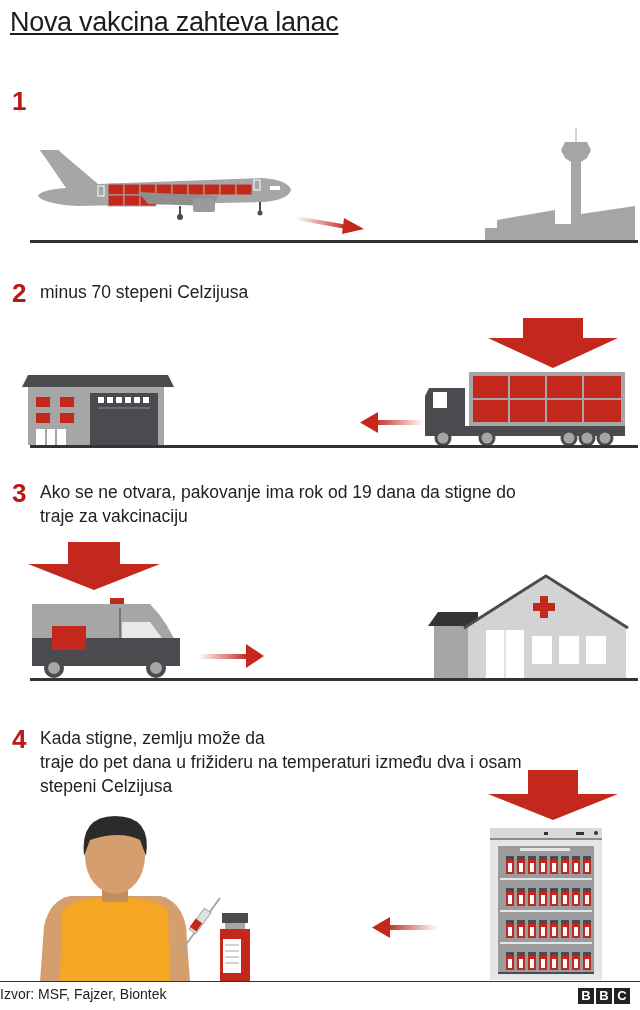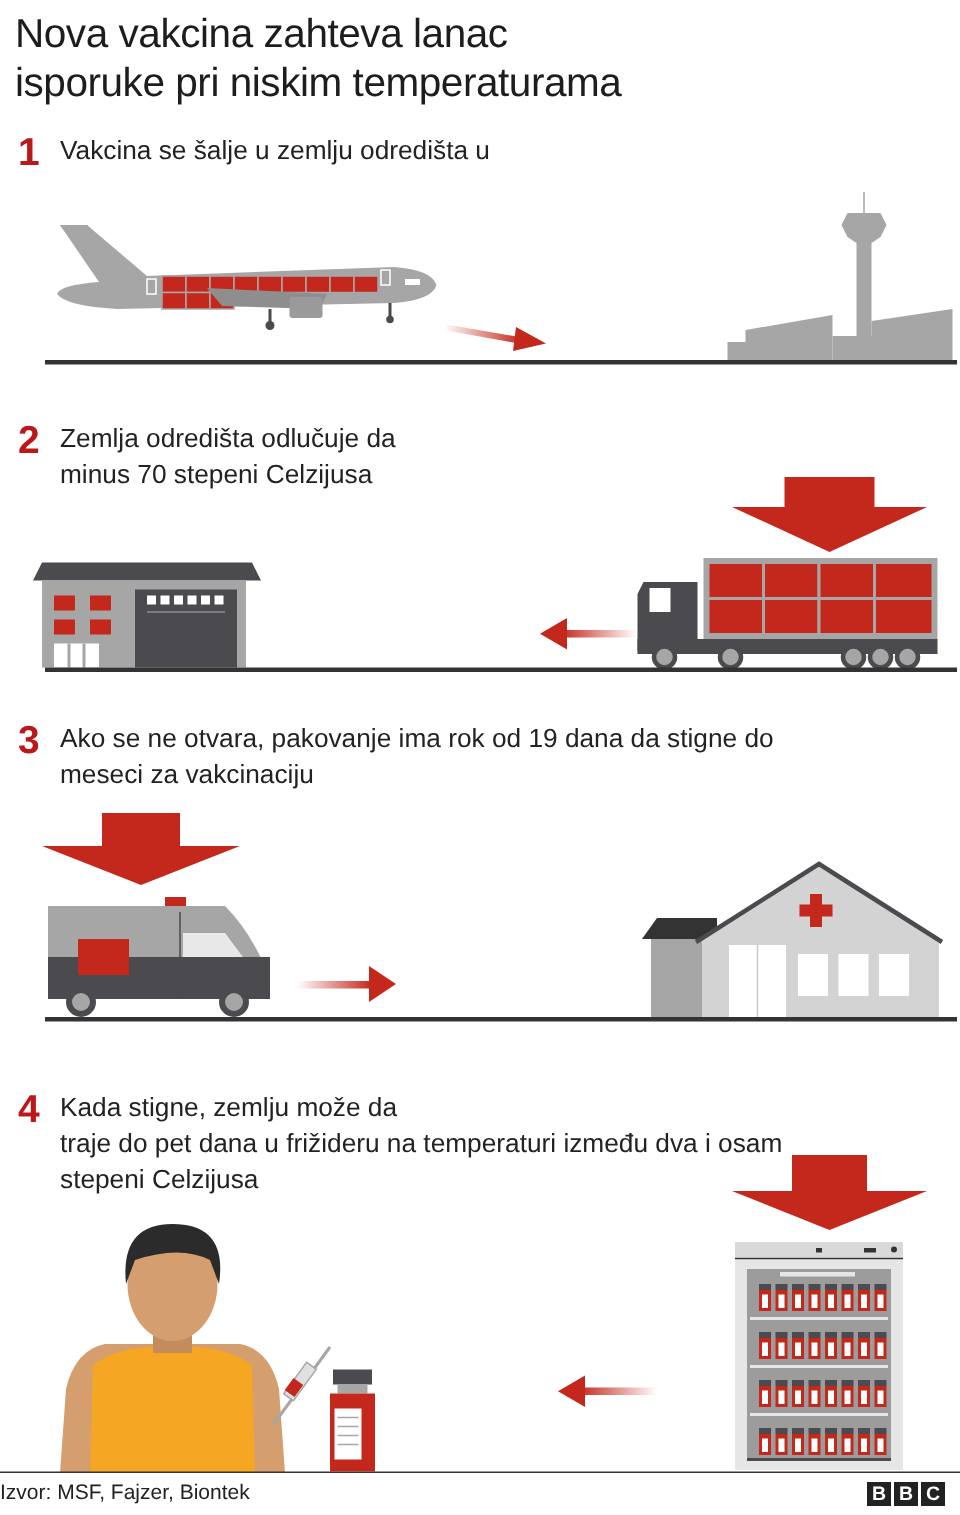--- a/index.html
+++ b/index.html
@@ -1,44 +1,42 @@
 <!DOCTYPE html>
 <html><head>
 <meta charset="utf-8">
 <style>
   html, body { margin: 0; padding: 0; background: #ffffff; }
   body { width: 640px; height: 1010px; position: relative; overflow: hidden;
          font-family: "Liberation Sans", "DejaVu Sans", sans-serif; color: #222; }
   .title { position: absolute; left: 10px; top: 6px; font-size: 27px; line-height: 33px;
            color: #1d1d1d; letter-spacing: -0.3px; }
-  .title div { white-space: nowrap; }
+  .title div { white-space: nowrap; text-decoration: underline; }
   .step { position: absolute; left: 12px; }
   .step-num { position: absolute; left: 0; top: 0; color: #bb1919; font-weight: bold; font-size: 26px; line-height: 26px; }
   .step-text { position: absolute; left: 28px; top: 0; font-size: 17.5px; line-height: 24px; color: #222; white-space: nowrap; }
   .step-text div { white-space: nowrap; }
   .ground { position: absolute; height: 3px; background: #333; }
   svg { position: absolute; overflow: visible; }
   .footer-src { position: absolute; left: 0; top: 986px; font-size: 14px; color: #222; }
   .footer-line { position: absolute; left: 0; right: 0; top: 981px; height: 1px; background: #333; }
   .bbc { position: absolute; right: 10px; top: 988px; display: flex; gap: 2px; }
   .bbc span { display: inline-block; width: 16px; height: 16px; background: #222; color: #fff;
               font-weight: bold; font-size: 13px; line-height: 16px; text-align: center; }
 </style>
 </head>
 <body>
 
 <div class="title">
   <div>Nova vakcina zahteva lanac</div>
-  <div>isporuke pri niskim temperaturama</div>
 </div>
 
 <div class="step" style="top:88px;">
   <div class="step-num">1</div>
   <div class="step-text">
-    <div>Vakcina se šalje u zemlju odredišta u</div>
   </div>
 </div>
 
 <svg style="left:38px;top:150px;" width="260" height="72" viewBox="0 0 260 72">
   <path d="M2,0 L20,0 L50,36 L30,36 Z" fill="#4a4a4f"></path>
   <path d="M2,0 L20,0 L60,34 L225,28 Q250,30 253,40 Q250,50 225,52 L40,56 Q6,54 0,46 Q2,40 28,38 Z" fill="#a6a6a6"></path>
   <g fill="#c4281c" stroke="#a6a6a6" stroke-width="1">
     <rect x="70" y="34" width="16" height="11"></rect>
       <rect x="86" y="34" width="16" height="11"></rect>
       <rect x="102" y="34" width="16" height="11"></rect>
@@ -76,21 +74,20 @@
   <line x1="91" y1="0" x2="91" y2="14" stroke="#a6a6a6" stroke-width="1"></line>
   <path d="M80,14 L102,14 L106,22 L102,30 L96,34 L96,100 L86,100 L86,34 L80,30 L76,22 Z" fill="#a6a6a6"></path>
   <path d="M12,92 L70,82 L70,114 L0,114 L0,100 L12,100 Z" fill="#a6a6a6"></path>
   <path d="M96,86 L150,78 L150,114 L70,114 L70,96 L96,96 Z" fill="#a6a6a6"></path>
 </svg>
 <div class="ground" style="left:30px;width:608px;top:240px;"></div>
 
 <div class="step" style="top:280px;">
   <div class="step-num">2</div>
   <div class="step-text">
-    <div>Zemlja odredišta odlučuje da</div>
     <div>minus 70 stepeni Celzijusa</div>
   </div>
 </div>
 
 <svg style="left:22px;top:375px;" width="155" height="70" viewBox="0 0 155 70">
   <path d="M6,0 L146,0 L152,12 L0,12 Z" fill="#4a4a4f"></path>
   <rect x="6" y="12" width="136" height="58" fill="#a6a6a6"></rect>
   <rect x="68" y="18" width="68" height="52" fill="#4a4a4f"></rect>
   <g fill="#fff">
     <rect x="76" y="22" width="6" height="6"></rect>
@@ -147,21 +144,21 @@
       <circle cx="162" cy="66" r="7"></circle>
       <circle cx="180" cy="66" r="7"></circle>
   </g>
 </svg>
 <div class="ground" style="left:30px;width:608px;top:445px;"></div>
 
 <div class="step" style="top:480px;">
   <div class="step-num">3</div>
   <div class="step-text">
     <div>Ako se ne otvara, pakovanje ima rok od 19 dana da stigne do</div>
-    <div>meseci za vakcinaciju</div>
+    <div>traje za vakcinaciju</div>
   </div>
 </div>
 
 <svg style="left:28px;top:542px;" width="132" height="48" viewBox="0 0 132 48">
   <rect x="40" y="0" width="52" height="22" fill="#c4281c"></rect>
   <path d="M0,22 L132,22 L66,48 Z" fill="#c4281c"></path>
 </svg>
 <svg style="left:30px;top:598px;" width="152" height="80" viewBox="0 0 152 80">
   <rect x="80" y="0" width="14" height="6" fill="#c4281c"></rect>
   <path d="M2,6 L120,6 Q138,24 150,54 L150,68 L2,68 Z" fill="#a6a6a6"></path>

